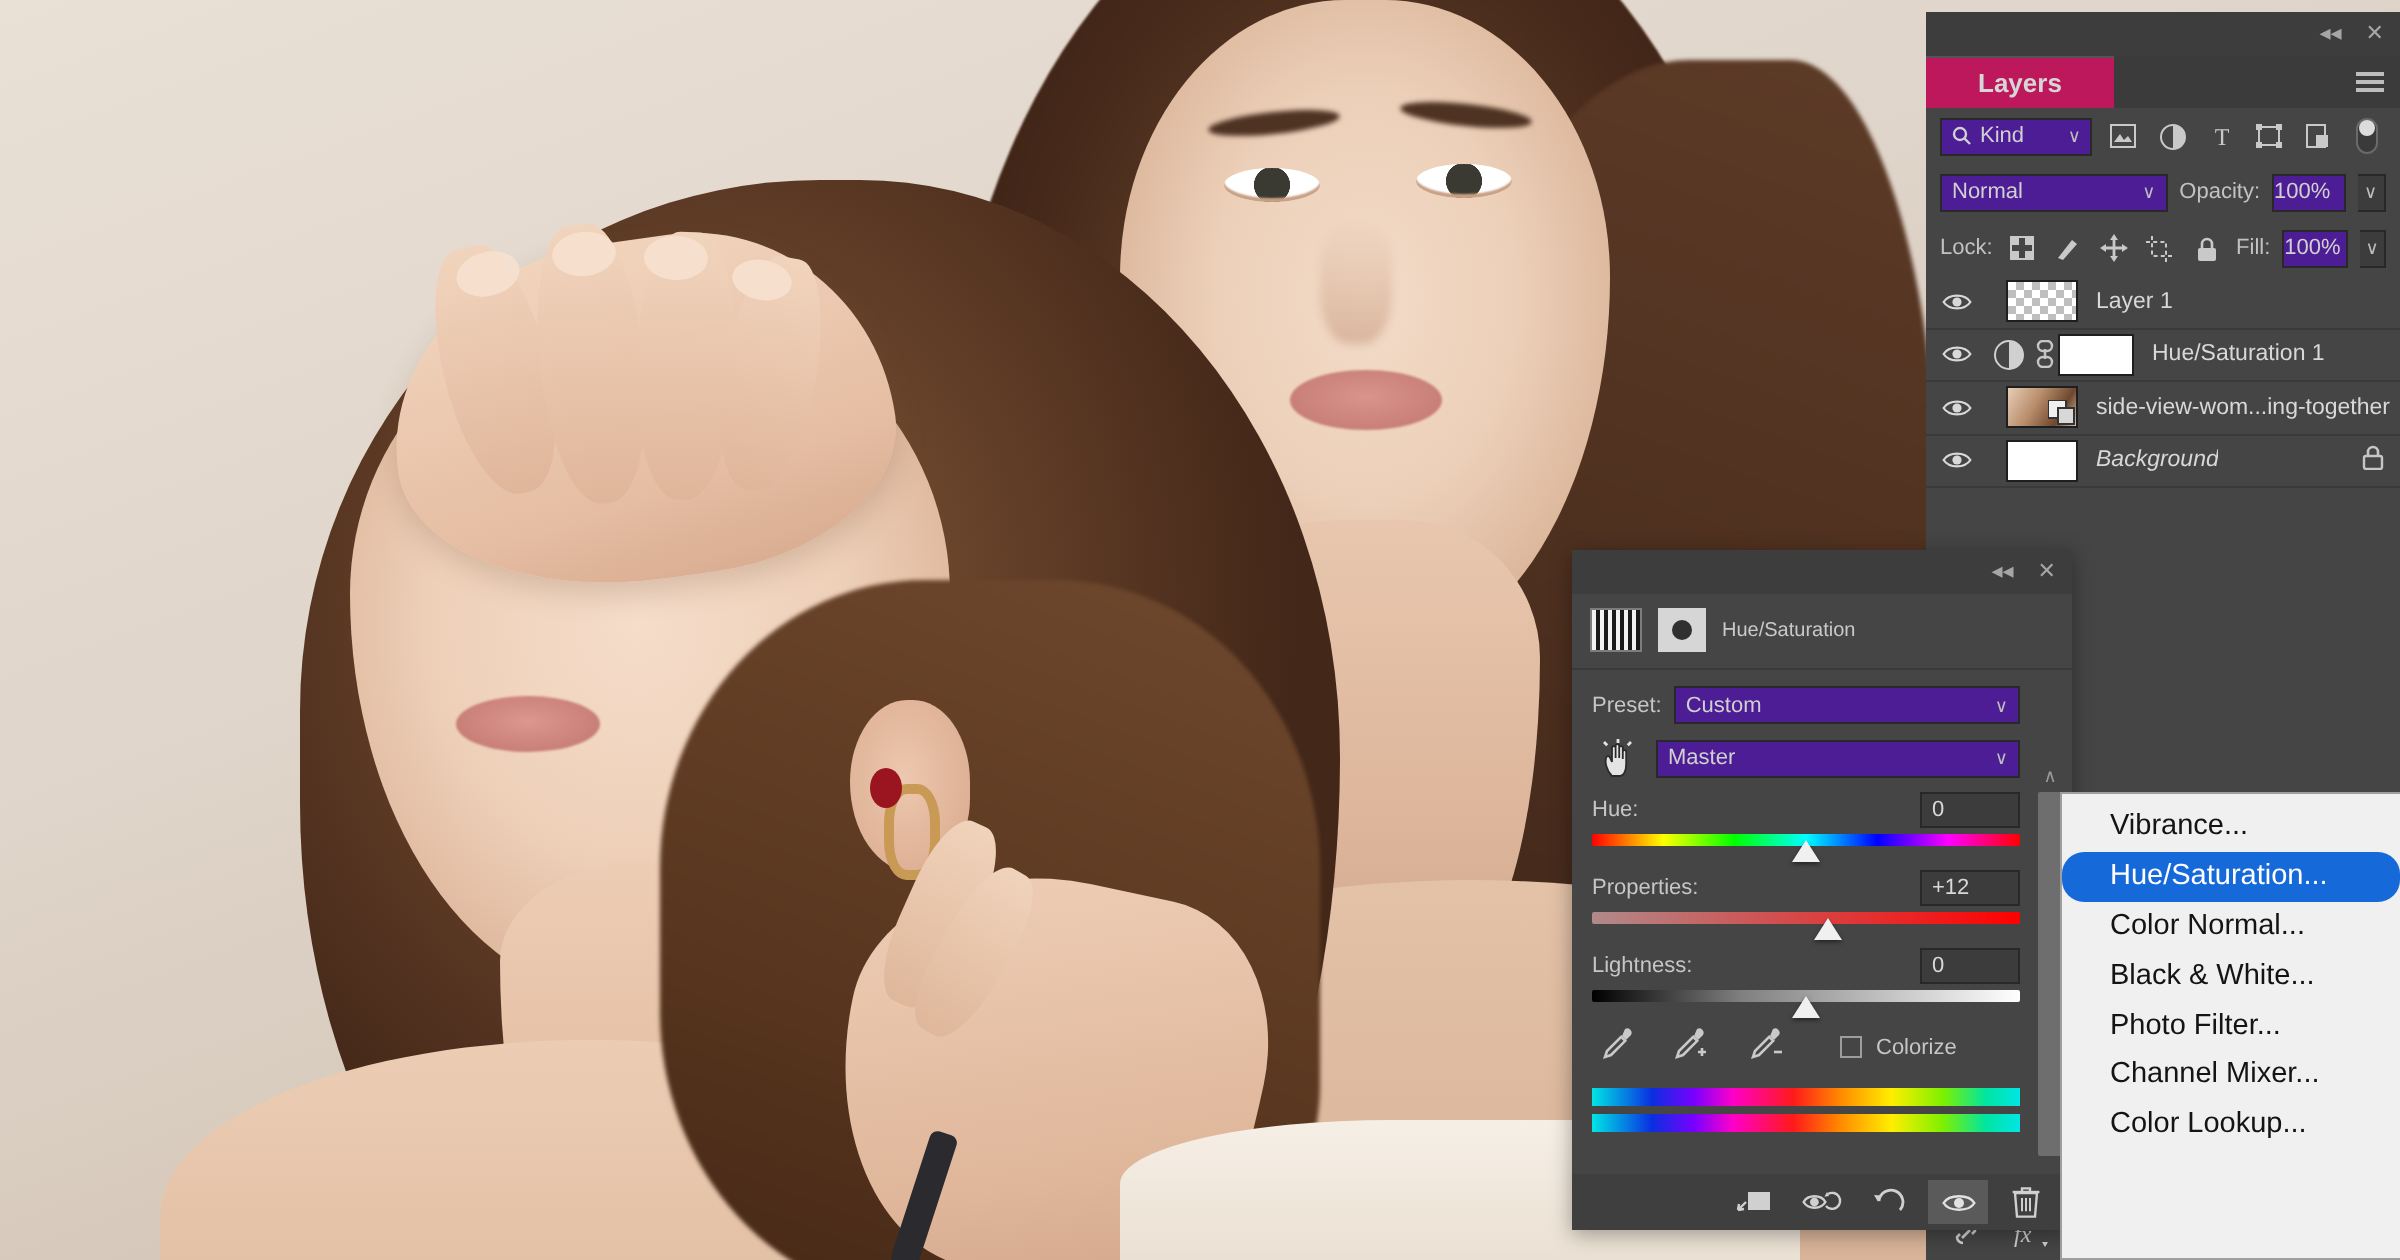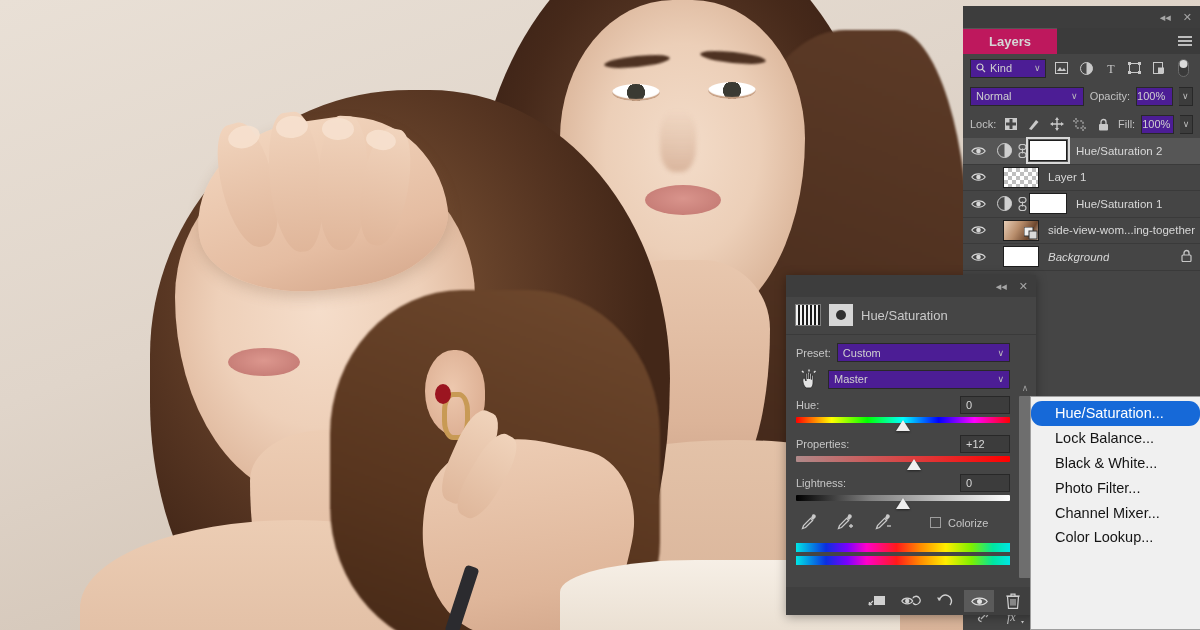--- a/index.html
+++ b/index.html
@@ -190,41 +190,41 @@
   }
 
   
   #properties-panel{ left:786px; top:275px; width:250px; height:340px; box-shadow:0 2px 10px rgba(0,0,0,.35);}
   .pp-head{ display:flex; align-items:center; gap:8px; padding:7px 9px 8px 9px; background:#454545; border-bottom:1px solid #3a3a3a;}
   .pp-ico-1{ width:26px;height:22px;border:1px solid #7d7d7d;background:
       repeating-linear-gradient(90deg,#f2f2f2 0 2px,#1a1a1a 2px 4px);
       background-color:#222; }
   .pp-ico-2{ width:24px;height:22px;background:#d6d6d6;display:flex;align-items:center;justify-content:center;}
   .pp-ico-2 .dot{ width:10px;height:10px;border-radius:50%;background:#303030;}
-  .pp-title{ font-size:13px; color:#c9c9c9;}
+  .pp-title{ font-size:10px; color:#c9c9c9;}
   .pp-content{ position:relative; padding:8px 26px 0 10px; background:#454545; }
   .prop-row{ display:flex; align-items:center; gap:6px; margin-bottom:7px;}
   .prop-label{ font-size:11px; color:#c6c6c6; }
   .wide-select{ flex:1; }
   .hand-ico{ width:26px;display:flex;align-items:center;justify-content:center;}
   .slider-block{ margin-bottom:4px;text-align:right; }
   .slider-head{ display:flex; align-items:center; justify-content:space-between; margin-bottom:3px;}
   .slider-val{ width:50px; height:18px; background:#3c3c3c; border:1px solid #282828; color:#d8d8d8; font-size:11px; display:flex;align-items:center; padding-left:5px;}
   .track{ position:relative; height:6px; border-radius:1px; margin:0 0 12px 0;}
   .track.hue{ background:linear-gradient(90deg,#ff0000,#ffff00,#00ff00,#00ffff,#0000ff,#ff00ff,#ff0000); }
   .track.sat{ background:linear-gradient(90deg,#b08a8a,#ff0000); }
   .track.light{ background:linear-gradient(90deg,#000000 0%,#808080 35%,#ffffff 100%); }
   .knob{
     position:absolute; top:3px; width:0;height:0;
     border-left:7px solid transparent; border-right:7px solid transparent;
     border-bottom:11px solid #f0f0f0;
     filter:drop-shadow(0 1px 1px rgba(0,0,0,.5));
   }
   .eyedroppers{ display:flex; align-items:center; gap:18px; margin:10px 0 10px 4px;}
-  .colorize-wrap{ display:flex; align-items:flex-start; gap:7px; margin-left:18px;}
+  .colorize-wrap{ display:flex; align-items:flex-start; gap:7px; margin-left:8px;}
   .chk{ width:11px;height:11px;border:1px solid #9d9d9d;background:#454545;}
   .spectrum{ height:9px; margin-bottom:4px;
     background:linear-gradient(90deg,#00e5e5 0%,#0a2fe0 14%,#7a00ff 24%,#ff00c8 33%,#ff1a1a 47%,#ff8a00 58%,#ffee00 70%,#7ef000 82%,#00e5a0 92%,#00e5e5 100%);
   }
   .pp-scroll{ position:absolute; right:4px; top:48px; width:14px; height:230px; }
   .pp-scroll .arrow{ text-align:center; color:#9a9a9a; font-size:9px; }
   .pp-scroll .bar{ position:absolute; left:1px; top:13px; width:12px; height:182px; background:#6e6e6e; border-radius:1px;}
   .pp-footer{
     position:absolute; left:0; bottom:0; width:250px; height:28px; background:#3f3f3f;
     display:flex; align-items:center; justify-content:flex-end; gap:4px; padding-right:8px;
@@ -406,43 +406,20 @@
       </div>
       <span class="lbl" style="margin-left:auto">Fill:</span>
       <div class="field pct-field">
         <span>100%</span>
       </div>
       <div class="caret-btn">∨</div>
     </div>
 
     <div class="layer-list">
 
-      <div class="layer-item selected">
-        <div class="eye-cell">
-          <svg width="15" height="10" viewBox="0 0 15 10">
-              <path d="M0.8 5 C3.5 0.8 11.5 0.8 14.2 5 C11.5 9.2 3.5 9.2 0.8 5 Z" fill="none" stroke="#d8d8d8" stroke-width="1.1"></path>
-              <circle cx="7.5" cy="5" r="2.3" fill="#d8d8d8"></circle>
-            </svg>
-        </div>
-        <div class="adj-ico">
-          <svg width="15" height="15" viewBox="0 0 15 15">
-              <circle cx="7.5" cy="7.5" r="7" fill="none" stroke="#d0d0d0"></circle>
-              <path d="M7.5 0.5 A7 7 0 0 1 7.5 14.5 Z" fill="#d0d0d0"></path>
-            </svg>
-        </div>
-        <div class="link-ico">
-          <svg width="9" height="14" viewBox="0 0 9 14">
-              <path d="M4.5 4.5 V9.5" stroke="#c6c6c6" stroke-width="1.2"></path>
-              <rect x="1" y="0.5" width="7" height="5" rx="2.5" fill="none" stroke="#c6c6c6" stroke-width="1.2"></rect>
-              <rect x="1" y="8.5" width="7" height="5" rx="2.5" fill="none" stroke="#c6c6c6" stroke-width="1.2"></rect>
-            </svg>
-        </div>
-        <div class="mask-thumb sel"></div>
-        <span class="layer-name">Hue/Saturation 2</span>
-      </div>
 
       <div class="layer-item">
         <div class="eye-cell">
           <svg width="15" height="10" viewBox="0 0 15 10">
               <path d="M0.8 5 C3.5 0.8 11.5 0.8 14.2 5 C11.5 9.2 3.5 9.2 0.8 5 Z" fill="none" stroke="#d8d8d8" stroke-width="1.1"></path>
               <circle cx="7.5" cy="5" r="2.3" fill="#d8d8d8"></circle>
             </svg>
         </div>
         <div style="width:10px"></div>
         <div class="thumb checker"></div>
@@ -702,19 +679,20 @@
           <path d="M1.5 3.5 H12.5 L11.5 15.3 H2.5 Z" fill="none" stroke="#d0d0d0" stroke-width="1.2"></path>
           <path d="M0.3 3 H13.7" stroke="#d0d0d0" stroke-width="1.2"></path>
           <path d="M5 3 V1.2 H9 V3" fill="none" stroke="#d0d0d0" stroke-width="1.2"></path>
           <path d="M5 6 V12.6 M7 6 V12.6 M9 6 V12.6" stroke="#d0d0d0" stroke-width="1"></path>
         </svg>
     </div>
   </div>
 </div>
 
 <div id="adj-menu">
+  <div class="menu-item">Vibrance...</div>
   <div class="menu-item highlight">Hue/Saturation...</div>
-  <div class="menu-item">Lock Balance...</div>
+  <div class="menu-item">Color Normal...</div>
   <div class="menu-item">Black &amp; White...</div>
   <div class="menu-item">Photo Filter...</div>
   <div class="menu-item">Channel Mixer...</div>
   <div class="menu-item">Color Lookup...</div>
 </div>
 
 </body></html>

